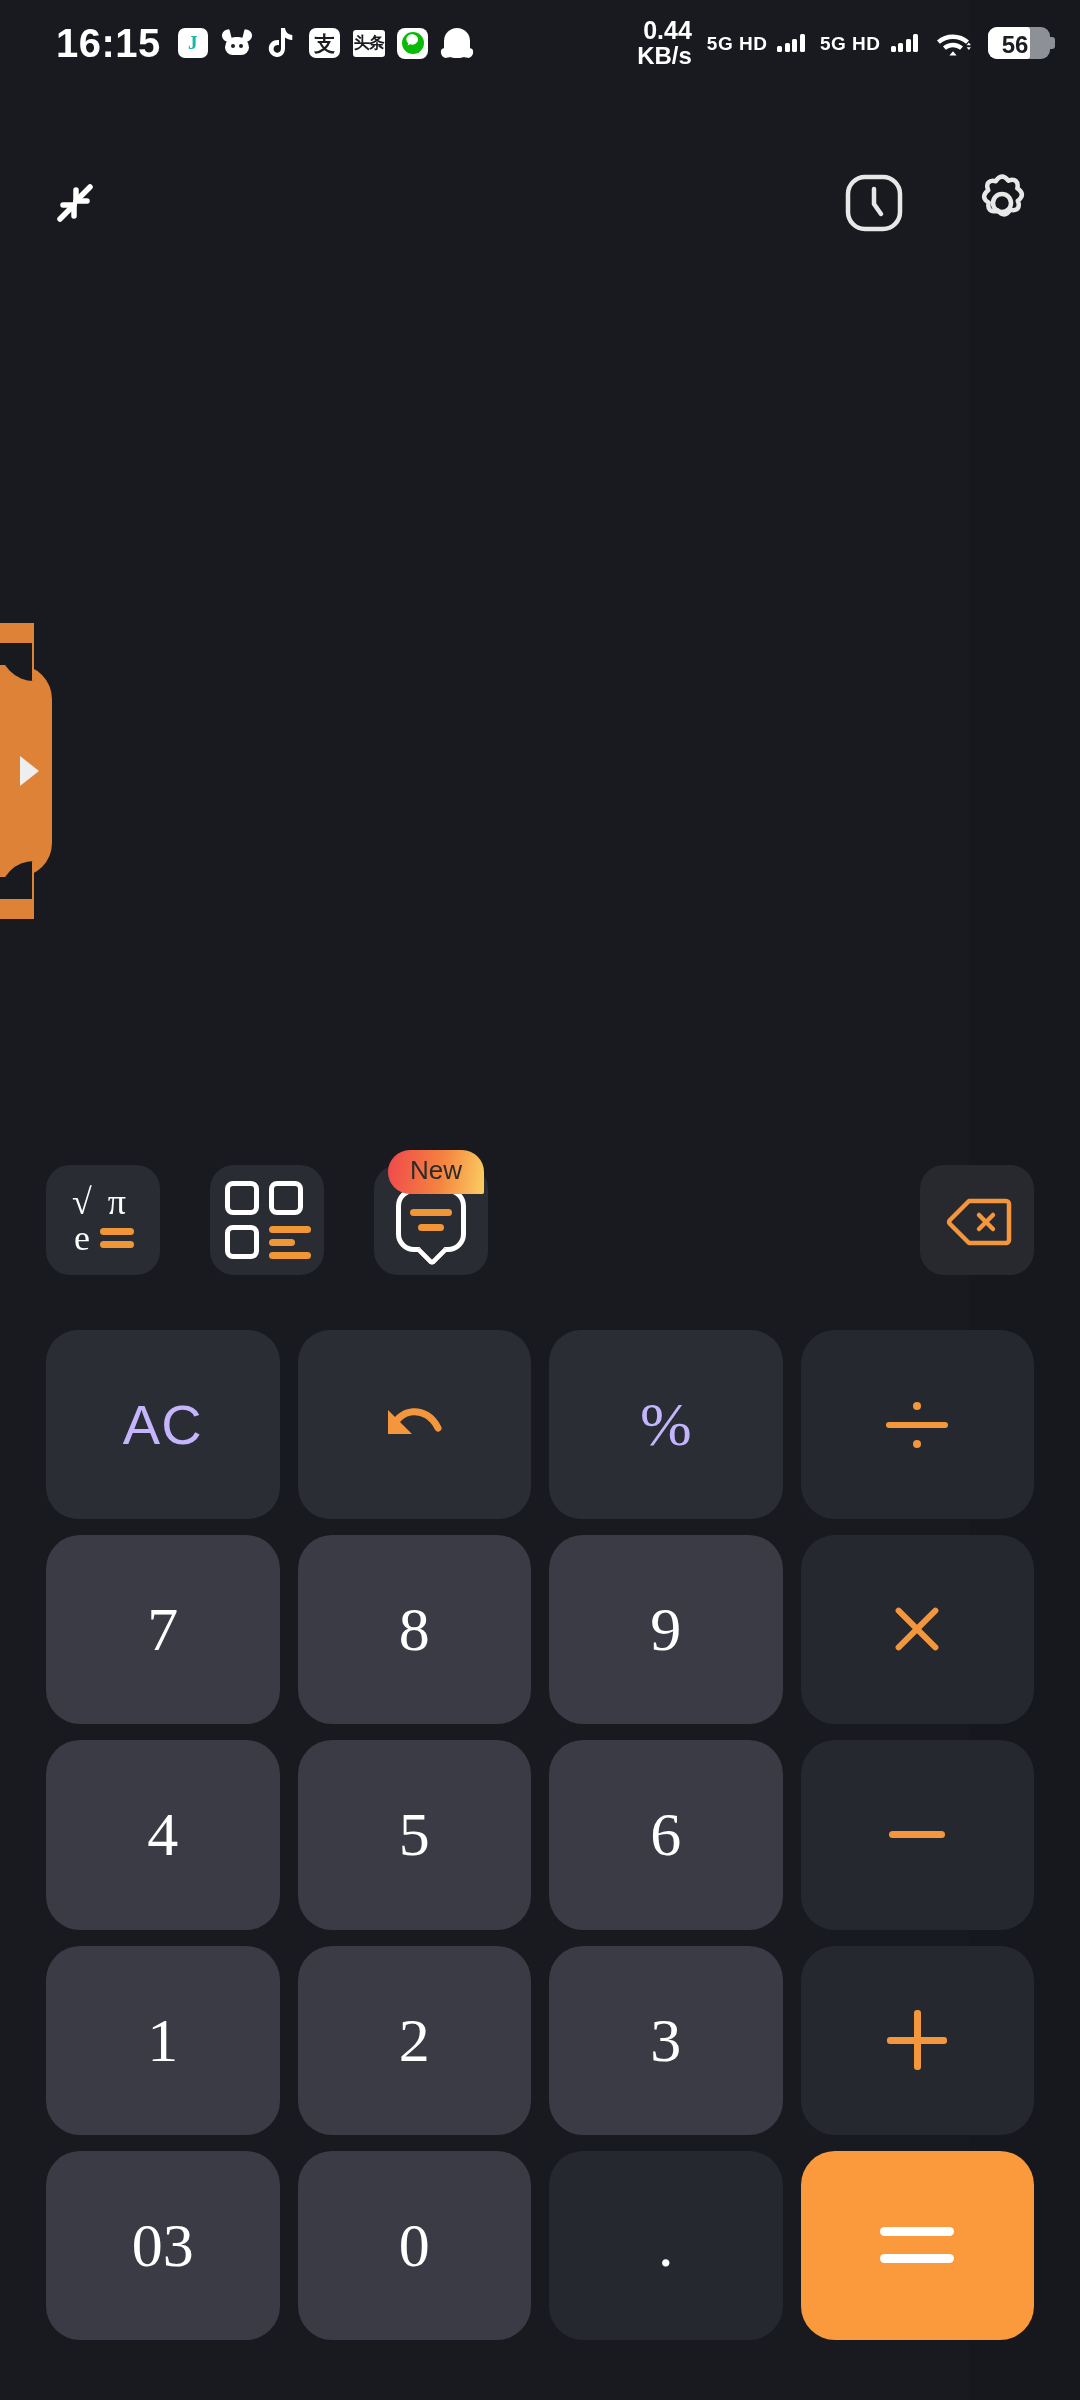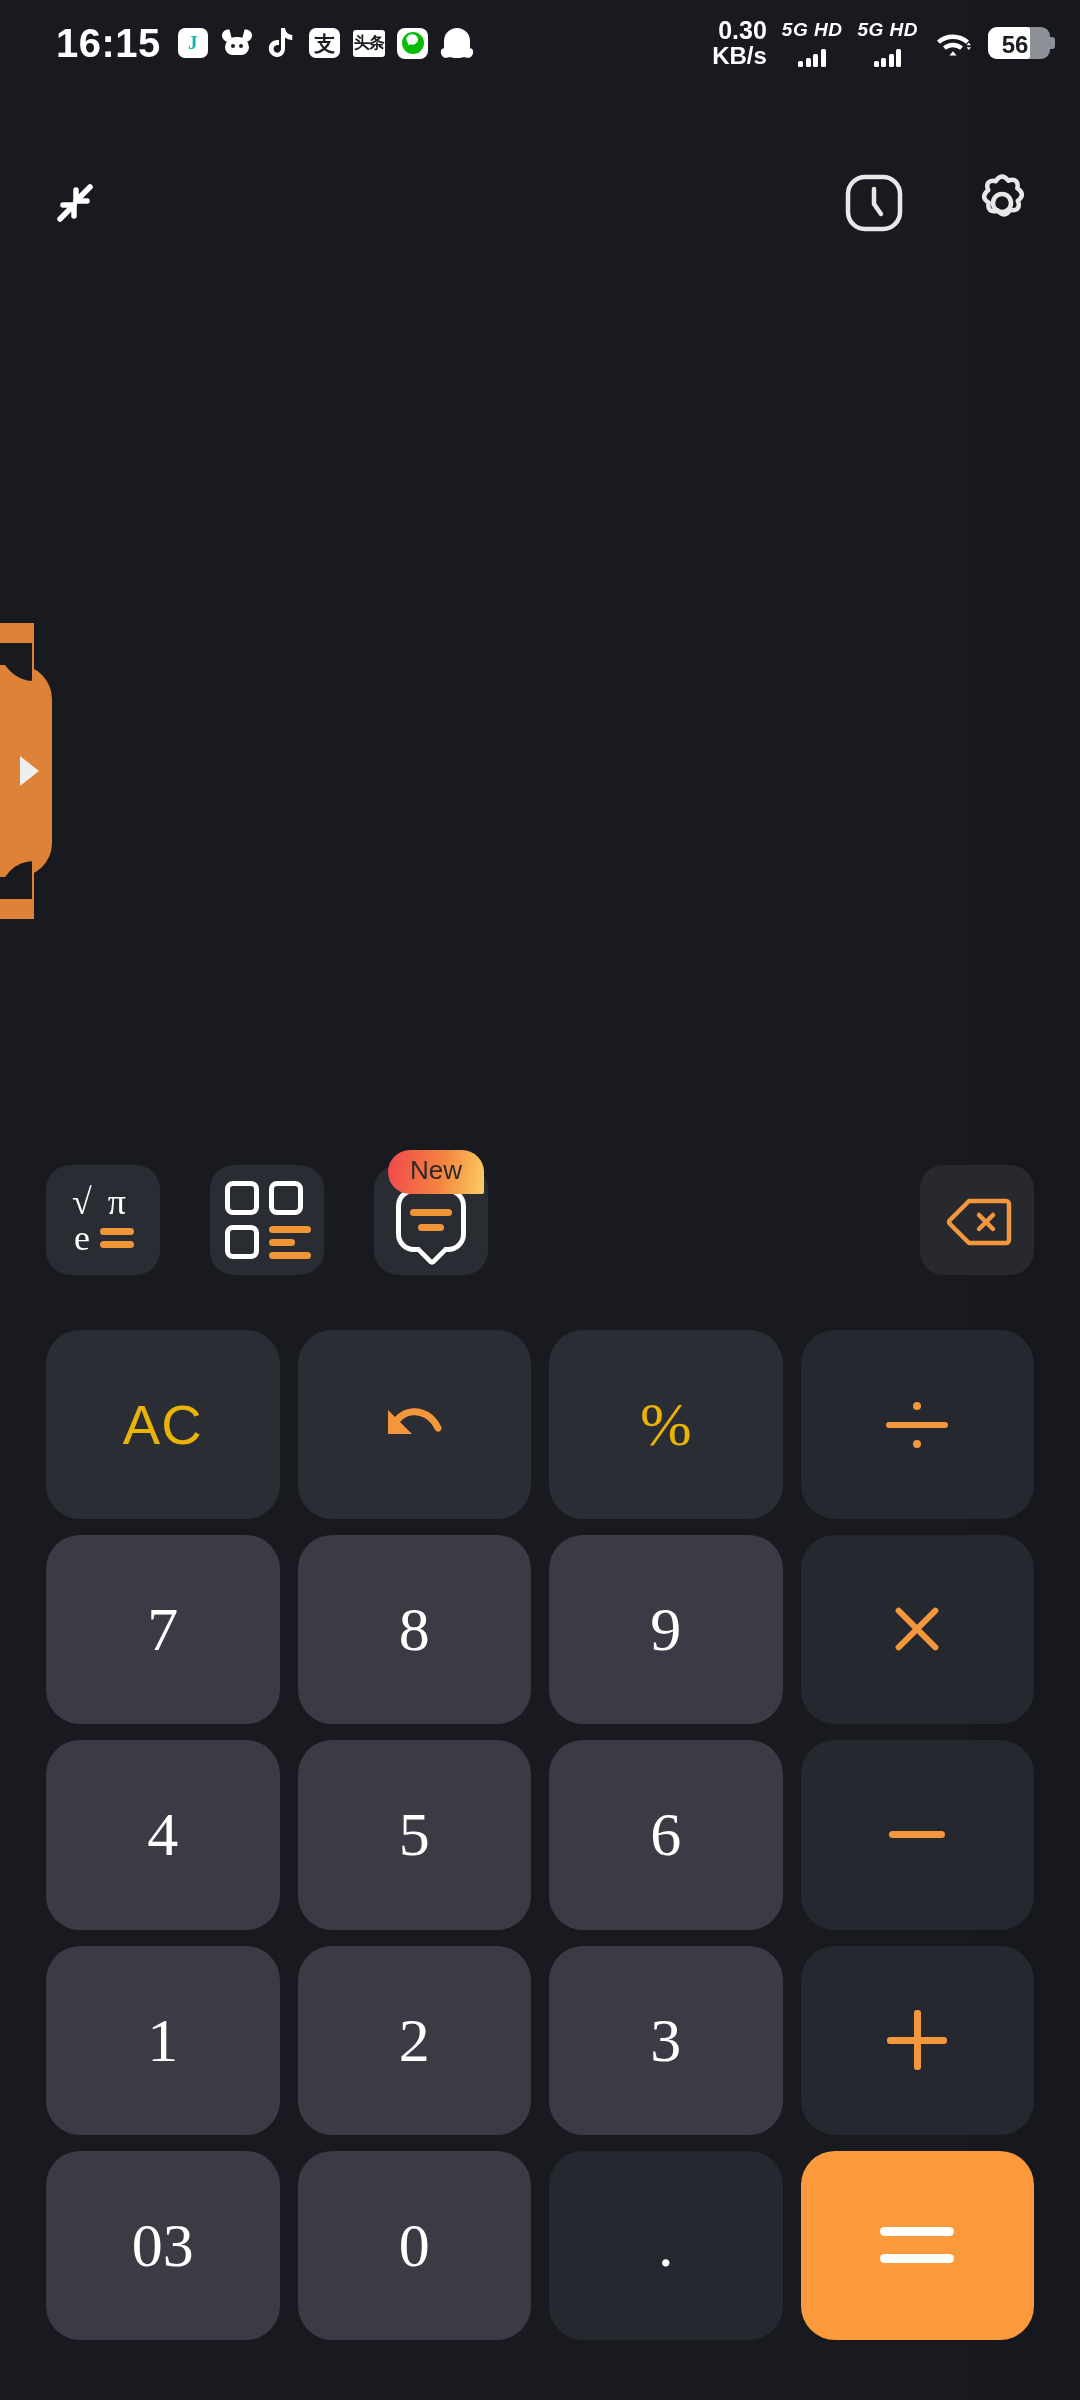--- a/index.html
+++ b/index.html
@@ -37,21 +37,21 @@
   .ic-tou span { color:#1b1d22; font-size:16px; font-weight:700; letter-spacing:-1px; }
   .ic-wx { width:31px; height:31px; background:#fff; border-radius:8px; display:flex; align-items:center; justify-content:center; }
   .ic-qq { width:26px; height:30px; background:#fff; border-radius:13px 13px 10px 10px; position:relative; }
   .ic-qq::before, .ic-qq::after { content:""; position:absolute; bottom:0; width:8px; height:10px; background:#fff; }
   .ic-qq::before { left:-3px; border-radius:50% 0 0 60%; transform:rotate(-10deg); }
   .ic-qq::after { right:-3px; border-radius:0 50% 60% 0; transform:rotate(10deg); }
 
   .sb-right { display:flex; align-items:center; gap:15px; }
   .net-speed { text-align:right; line-height:1.02; font-size:25px; font-weight:700; }
   .net-speed .unit { font-size:24px; font-weight:700; display:block; }
-  .sig-group { display:flex; flex-direction:column; align-items:center; gap:10px;font-style:italic; }
+  .sig-group { display:flex; flex-direction:row; align-items:center; gap:10px; }
   .sig-label { font-size:19px; font-weight:700; letter-spacing:0.5px; line-height:1; }
   .sig-bars { display:flex; align-items:flex-end; gap:2.5px; height:18px; }
   .sig-bars i { display:block; width:5px; background:#fff; border-radius:1.5px; }
   .sig-bars i:nth-child(1){height:6px;} .sig-bars i:nth-child(2){height:9px;}
   .sig-bars i:nth-child(3){height:13px;} .sig-bars i:nth-child(4){height:18px;}
   .wifi-ic { width:40px; height:30px; display:flex; align-items:center; justify-content:center; }
   .bat { position:relative; width:62px; height:32px; border-radius:9px; background:#8d9097; display:flex; align-items:flex-end; }
   .bat .fill { position:absolute; left:0; top:0; bottom:0; width:68%; background:#ffffff; border-radius:9px 3px 3px 9px; }
   .bat .lvl { position:relative; z-index:2; width:100%; text-align:center; font-size:24px; font-weight:700; color:#1b1d22; padding-right:8px; }
   .bat::after { content:""; position:absolute; right:-5px; top:10px; width:5px; height:12px; background:#8d9097; border-radius:0 3px 3px 0; }
@@ -126,21 +126,21 @@
   .keypad {
     position:absolute; left:46px; top:1330px; width:988px; height:1010px;
     display:grid; grid-template-columns:repeat(4, 1fr); grid-template-rows:repeat(5, 1fr);
     gap:16px 18px;
   }
   .key {
     border-radius:34px; display:flex; align-items:center; justify-content:center;
     cursor:pointer; user-select:none; position:relative;
   }
   .key-num { background:#3a3b44; color:#ffffff; font-size:62px; font-weight:400; font-family:"Liberation Serif", serif; }
-  .key-fn  { background:#2b2d35; color:#eab308; }
+  .key-fn  { background:#2b2d35; color:#c4b5fd;border-radius:32px; }
   .key-op  { background:#26282f; color:#f4963c; }
   .key-eq  { background:#fb9a3c; }
   .key-ac { font-size:56px; font-weight:400; letter-spacing:1px; font-family:"Liberation Sans", sans-serif; }
   .key-pct { font-size:62px; font-weight:400; font-family:"Liberation Serif", serif; }
   .key-dot { font-size:62px; color:#ffffff; font-family:"Liberation Serif", serif; }
   .minus-bar { width:56px; height:7px; background:#f4963c; border-radius:4px; }
   .plus-ic { position:relative; width:60px; height:60px; }
   .plus-ic::before, .plus-ic::after { content:""; position:absolute; background:#f4963c; border-radius:3px; }
   .plus-ic::before { left:0; top:26.5px; width:60px; height:7px; }
   .plus-ic::after { top:0; left:26.5px; width:7px; height:60px; }
@@ -202,21 +202,21 @@
           </div>
         </div>
         <div class="sb-ic">
             <div class="ic-qq"></div>
           </div>
       </div>
     </div>
 
     <div class="sb-right">
       <div class="net-speed">
-        <span>0.30</span>
+        <span>0.44</span>
         <span class="unit">KB/s</span>
       </div>
       <div class="sig-group">
         <span class="sig-label">5G HD</span>
         <span class="sig-bars">
             <i></i>
             <i></i>
             <i></i>
             <i></i>
           </span>

